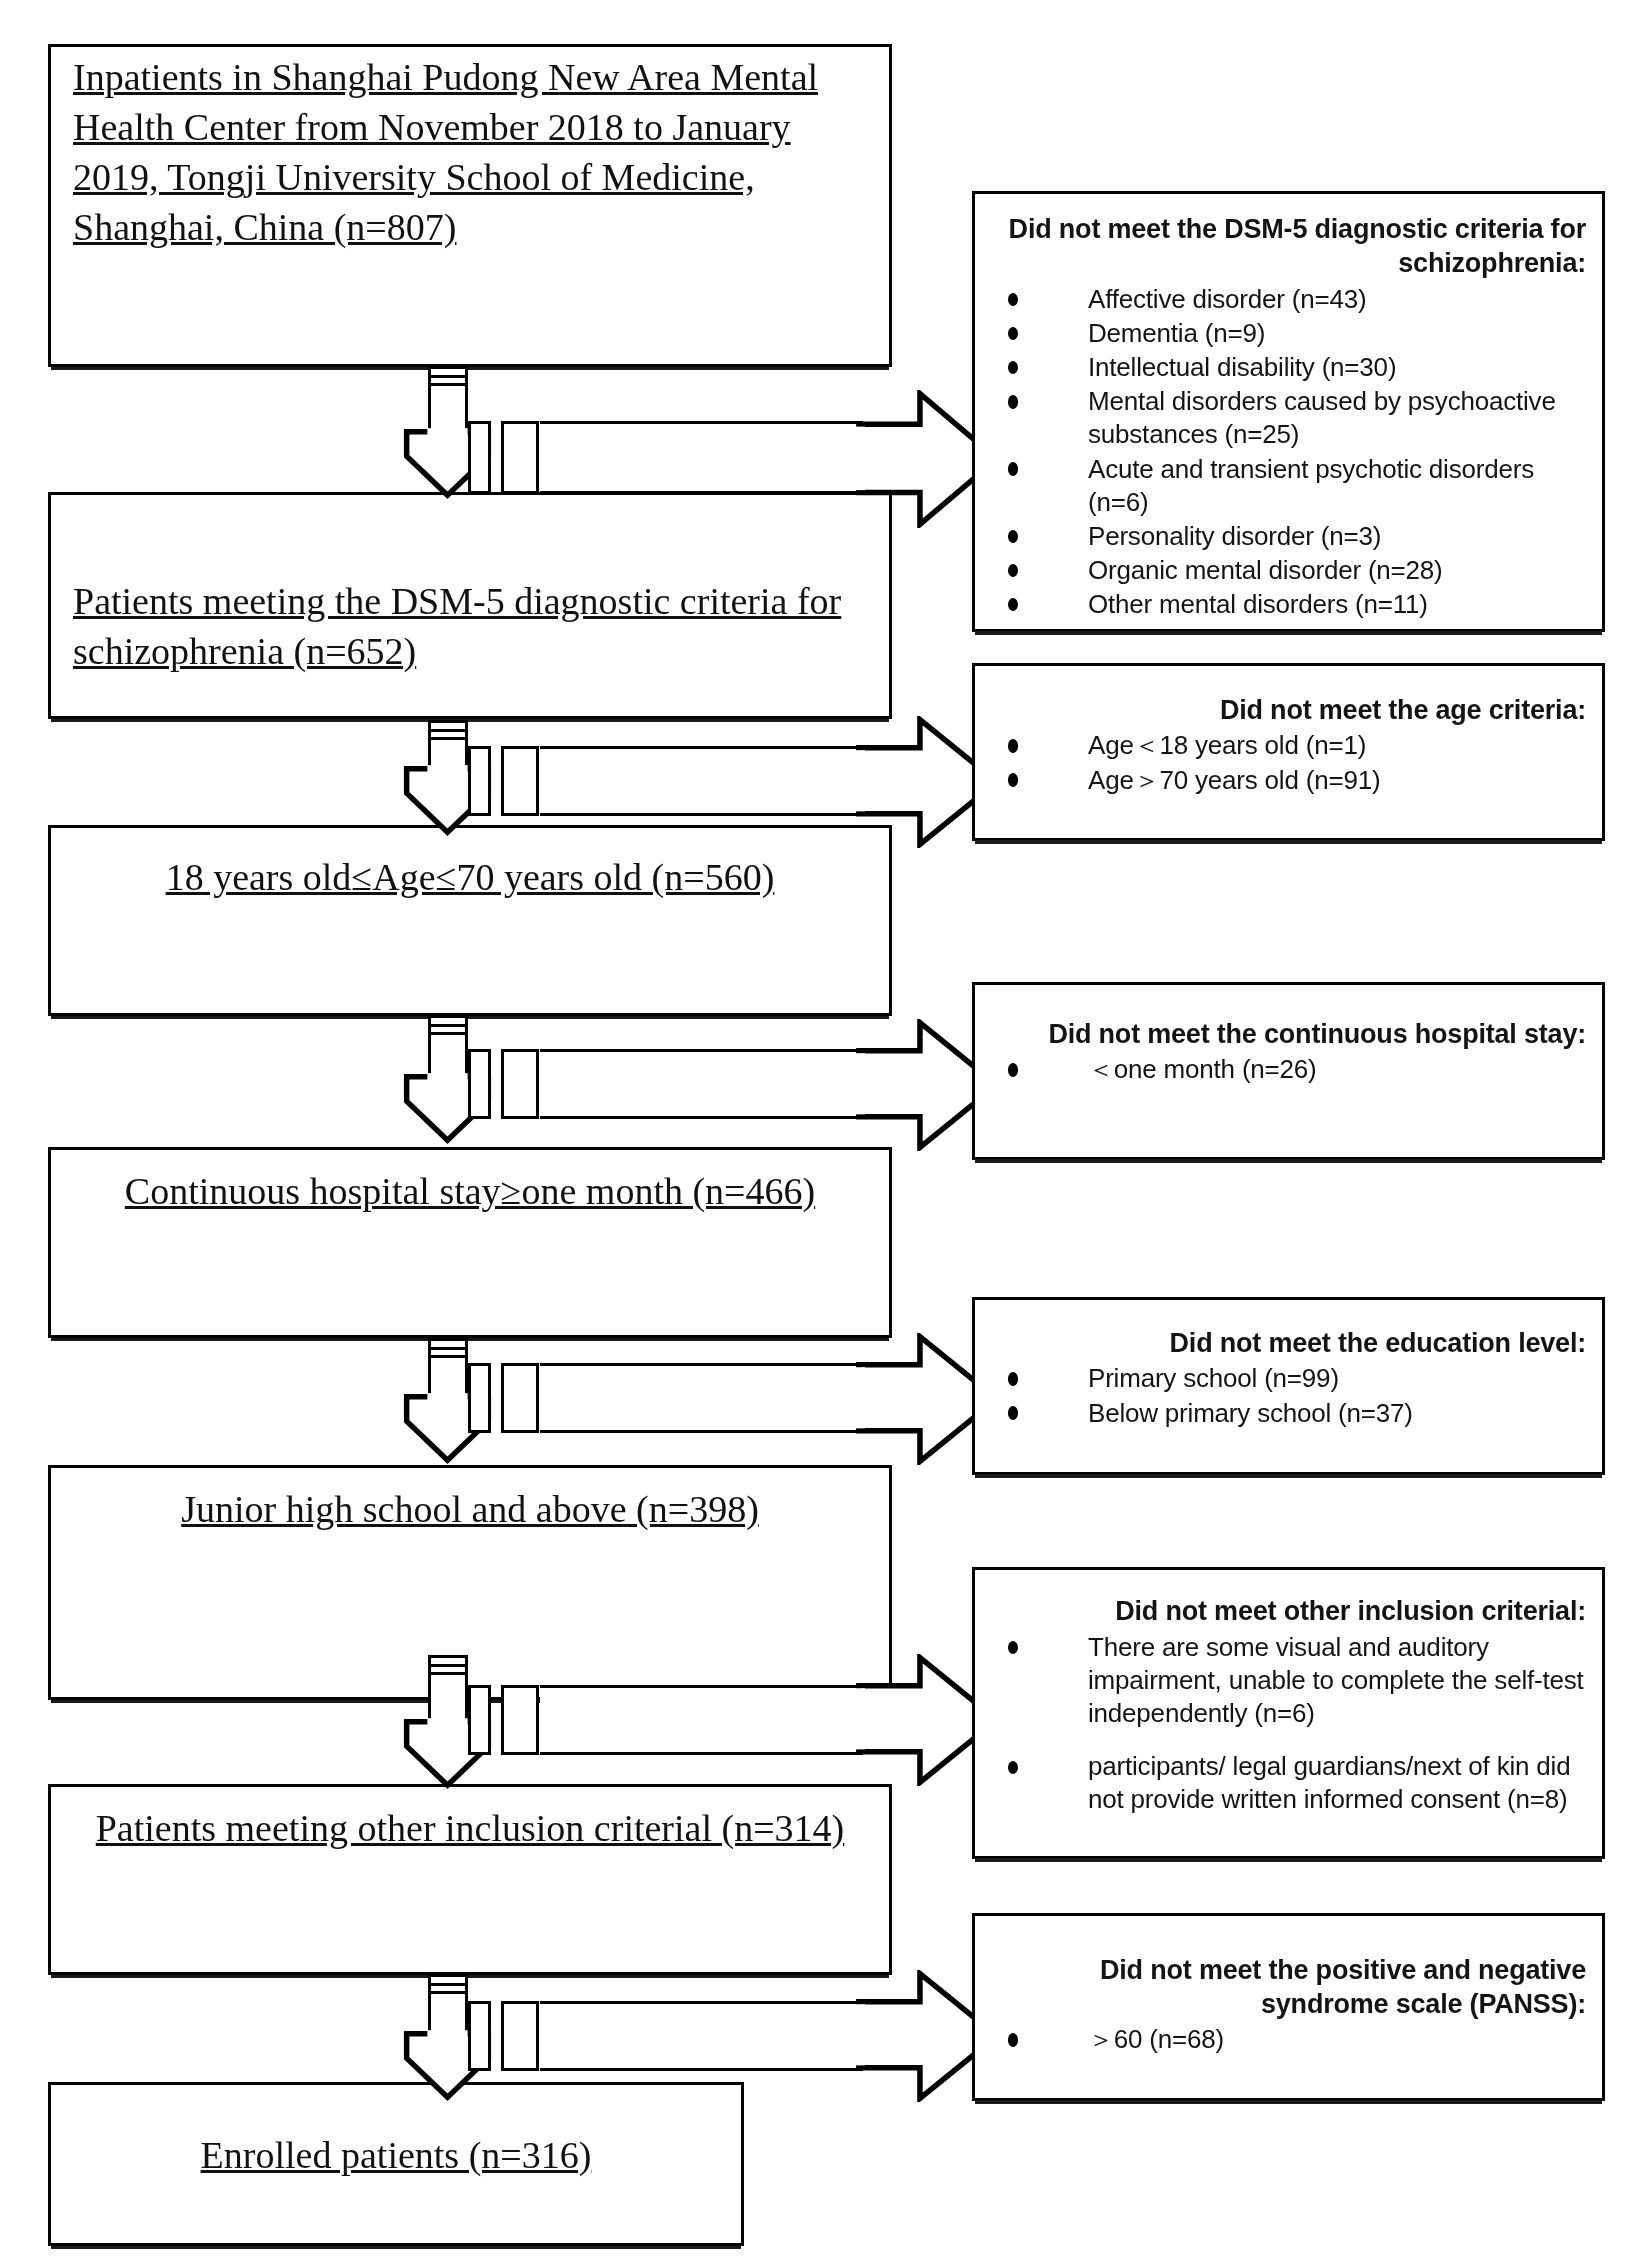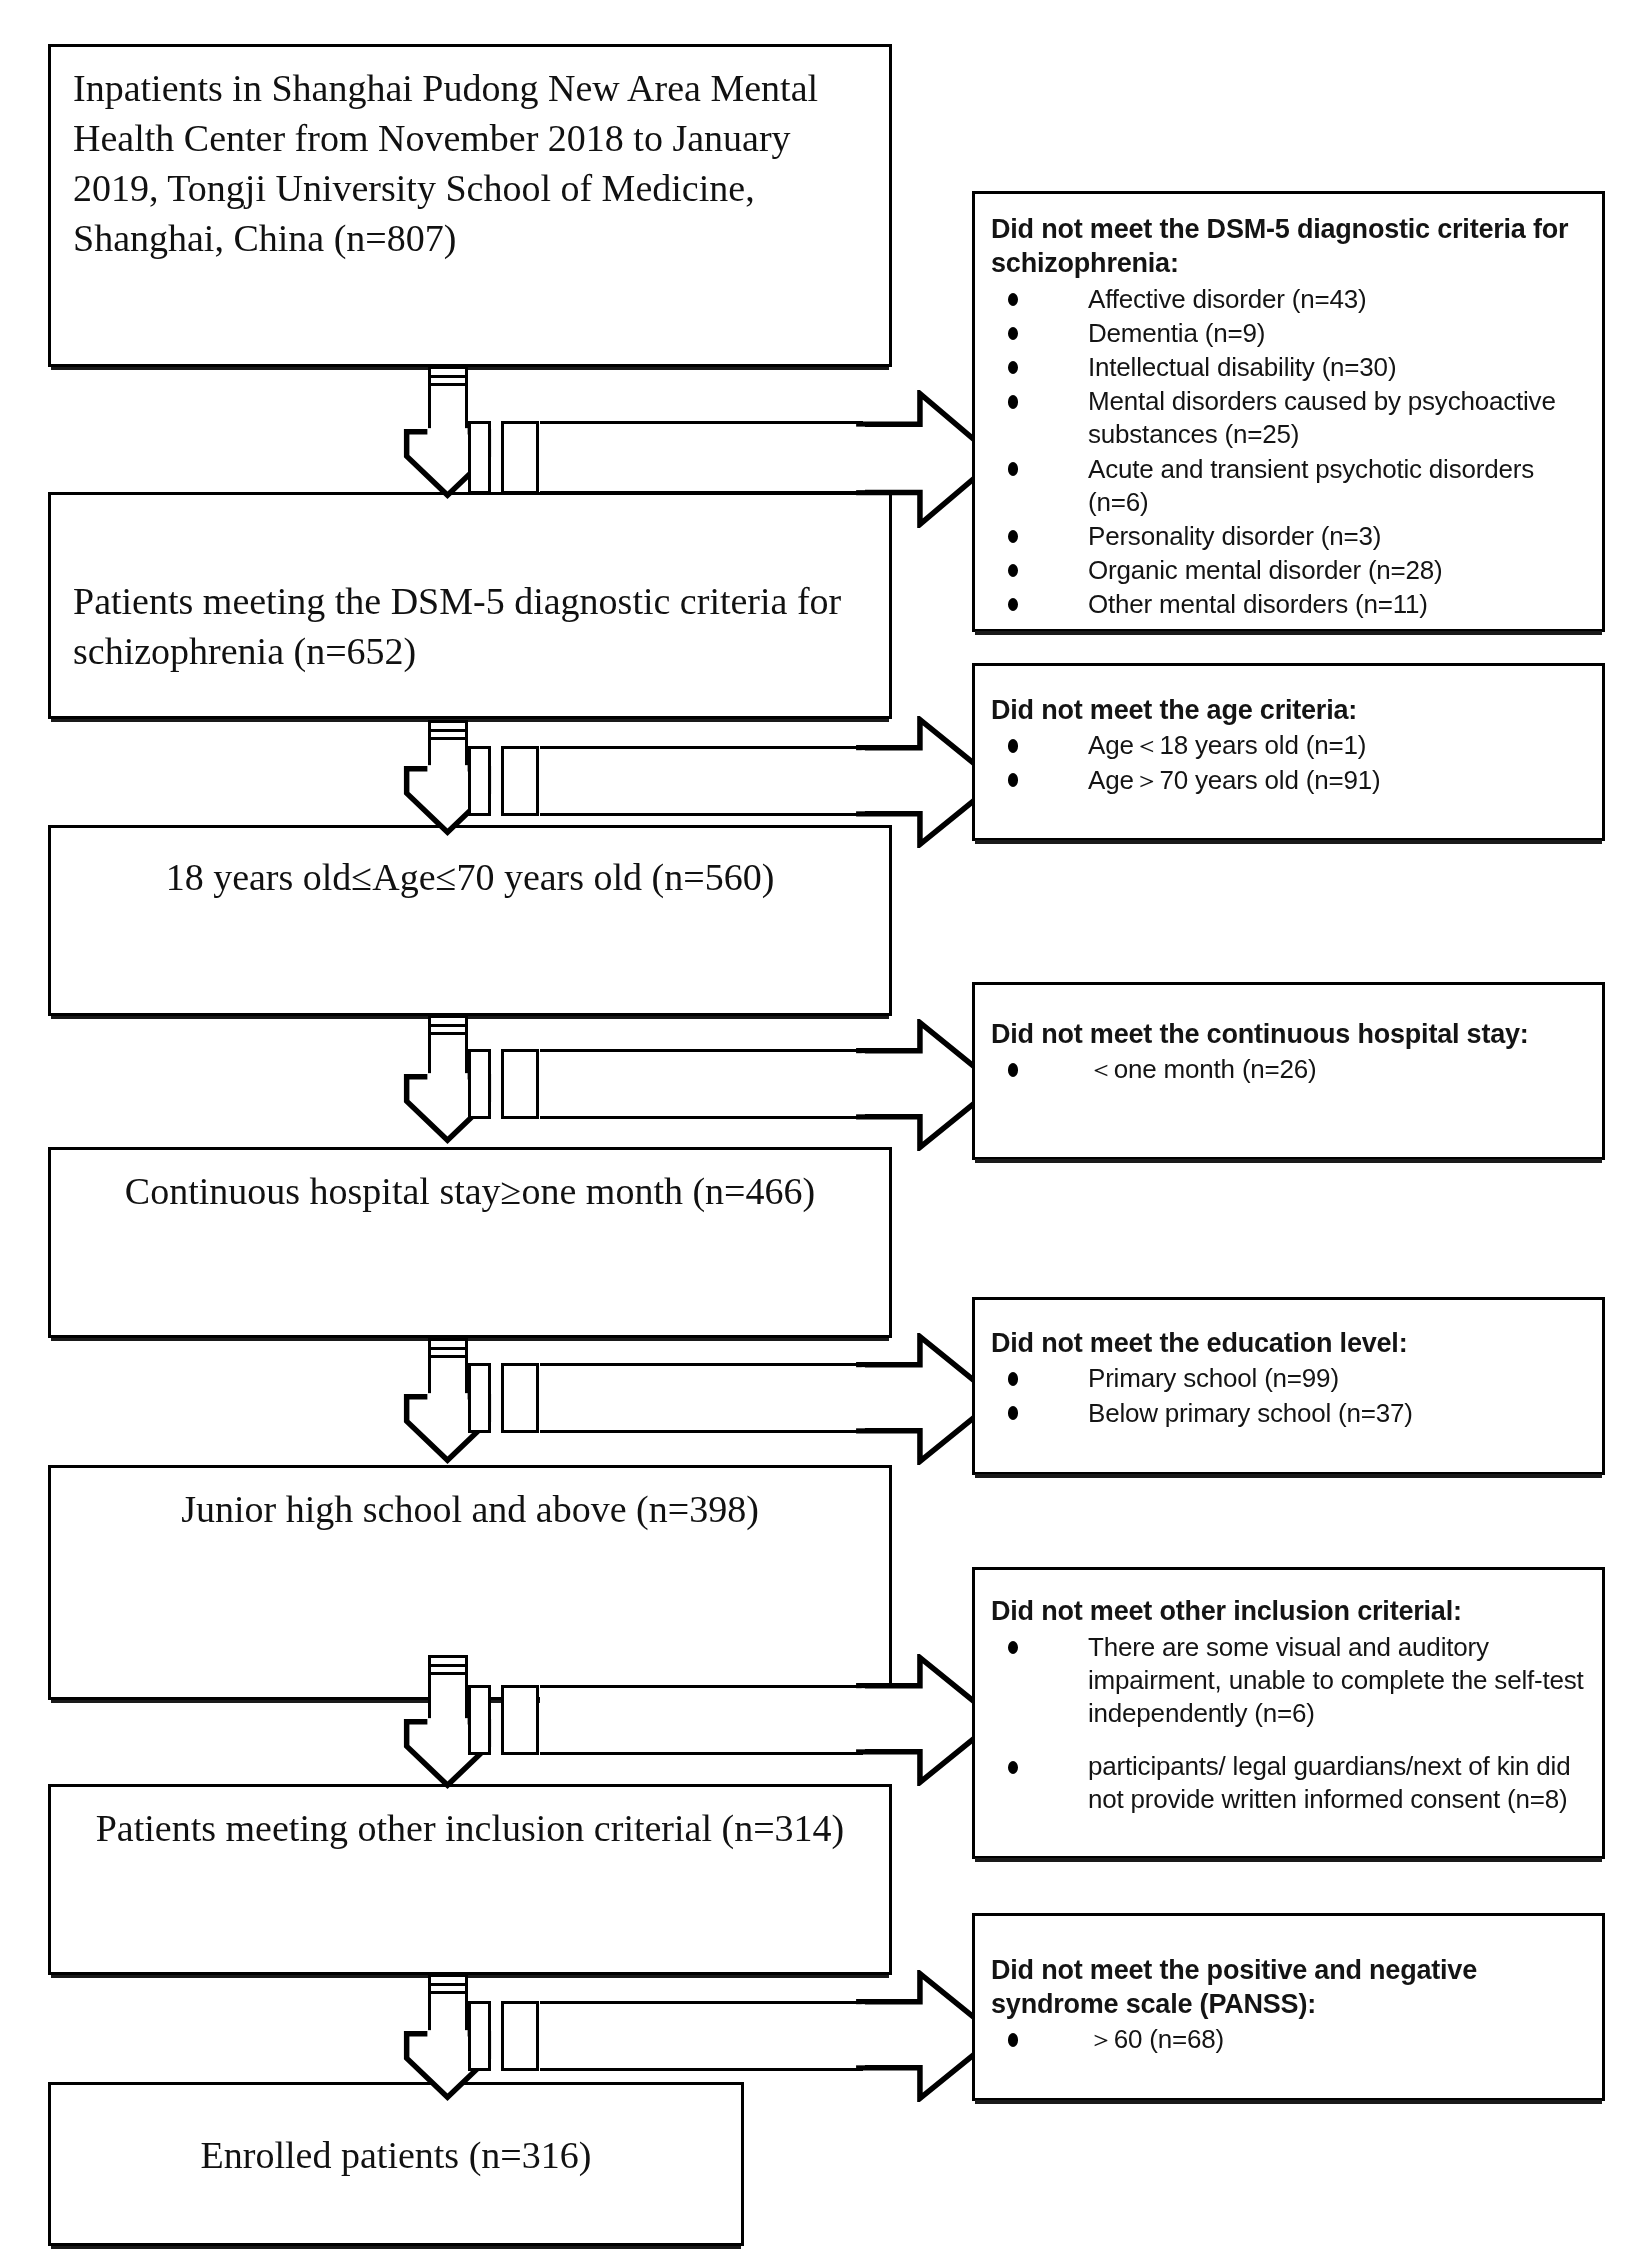--- a/index.html
+++ b/index.html
@@ -20,21 +20,22 @@
     position:absolute;
     box-sizing:border-box;
     border:3.7px solid #000;
     background:#fff;
     font-family:"Liberation Serif", serif;
     font-size:38px;
     line-height:1.32;
     color:#111;
   }
   .mainbox .inner{
-    padding:16px 22px;
+    padding:5px 22px;
+    text-decoration:underline;
   }
   .mainbox.center .inner{ text-align:center; }
   .mainbox.left   .inner{ text-align:left; }
 
   
   .mainbox::after{
     content:"";
     position:absolute;
     left:0; right:0; bottom:-6.1px;
     height:3.1px;
@@ -57,20 +58,21 @@
     height:3.1px;
     background:#1a1a1a;
   }
   .excbox .pad{ padding:18.3px 16px 12.2px 16px; }
   .exc-title{
     font-weight:bold;
     font-size:27px;
     line-height:1.26;
     margin:0 0 2.4px 0;
     letter-spacing:-0.2px;
+    text-align:right;
   }
   ul.exc-list{
     list-style:none;
     margin:0;
     padding:0;
   }
   ul.exc-list > li{
     position:relative;
     font-size:26px;
     line-height:1.27;

